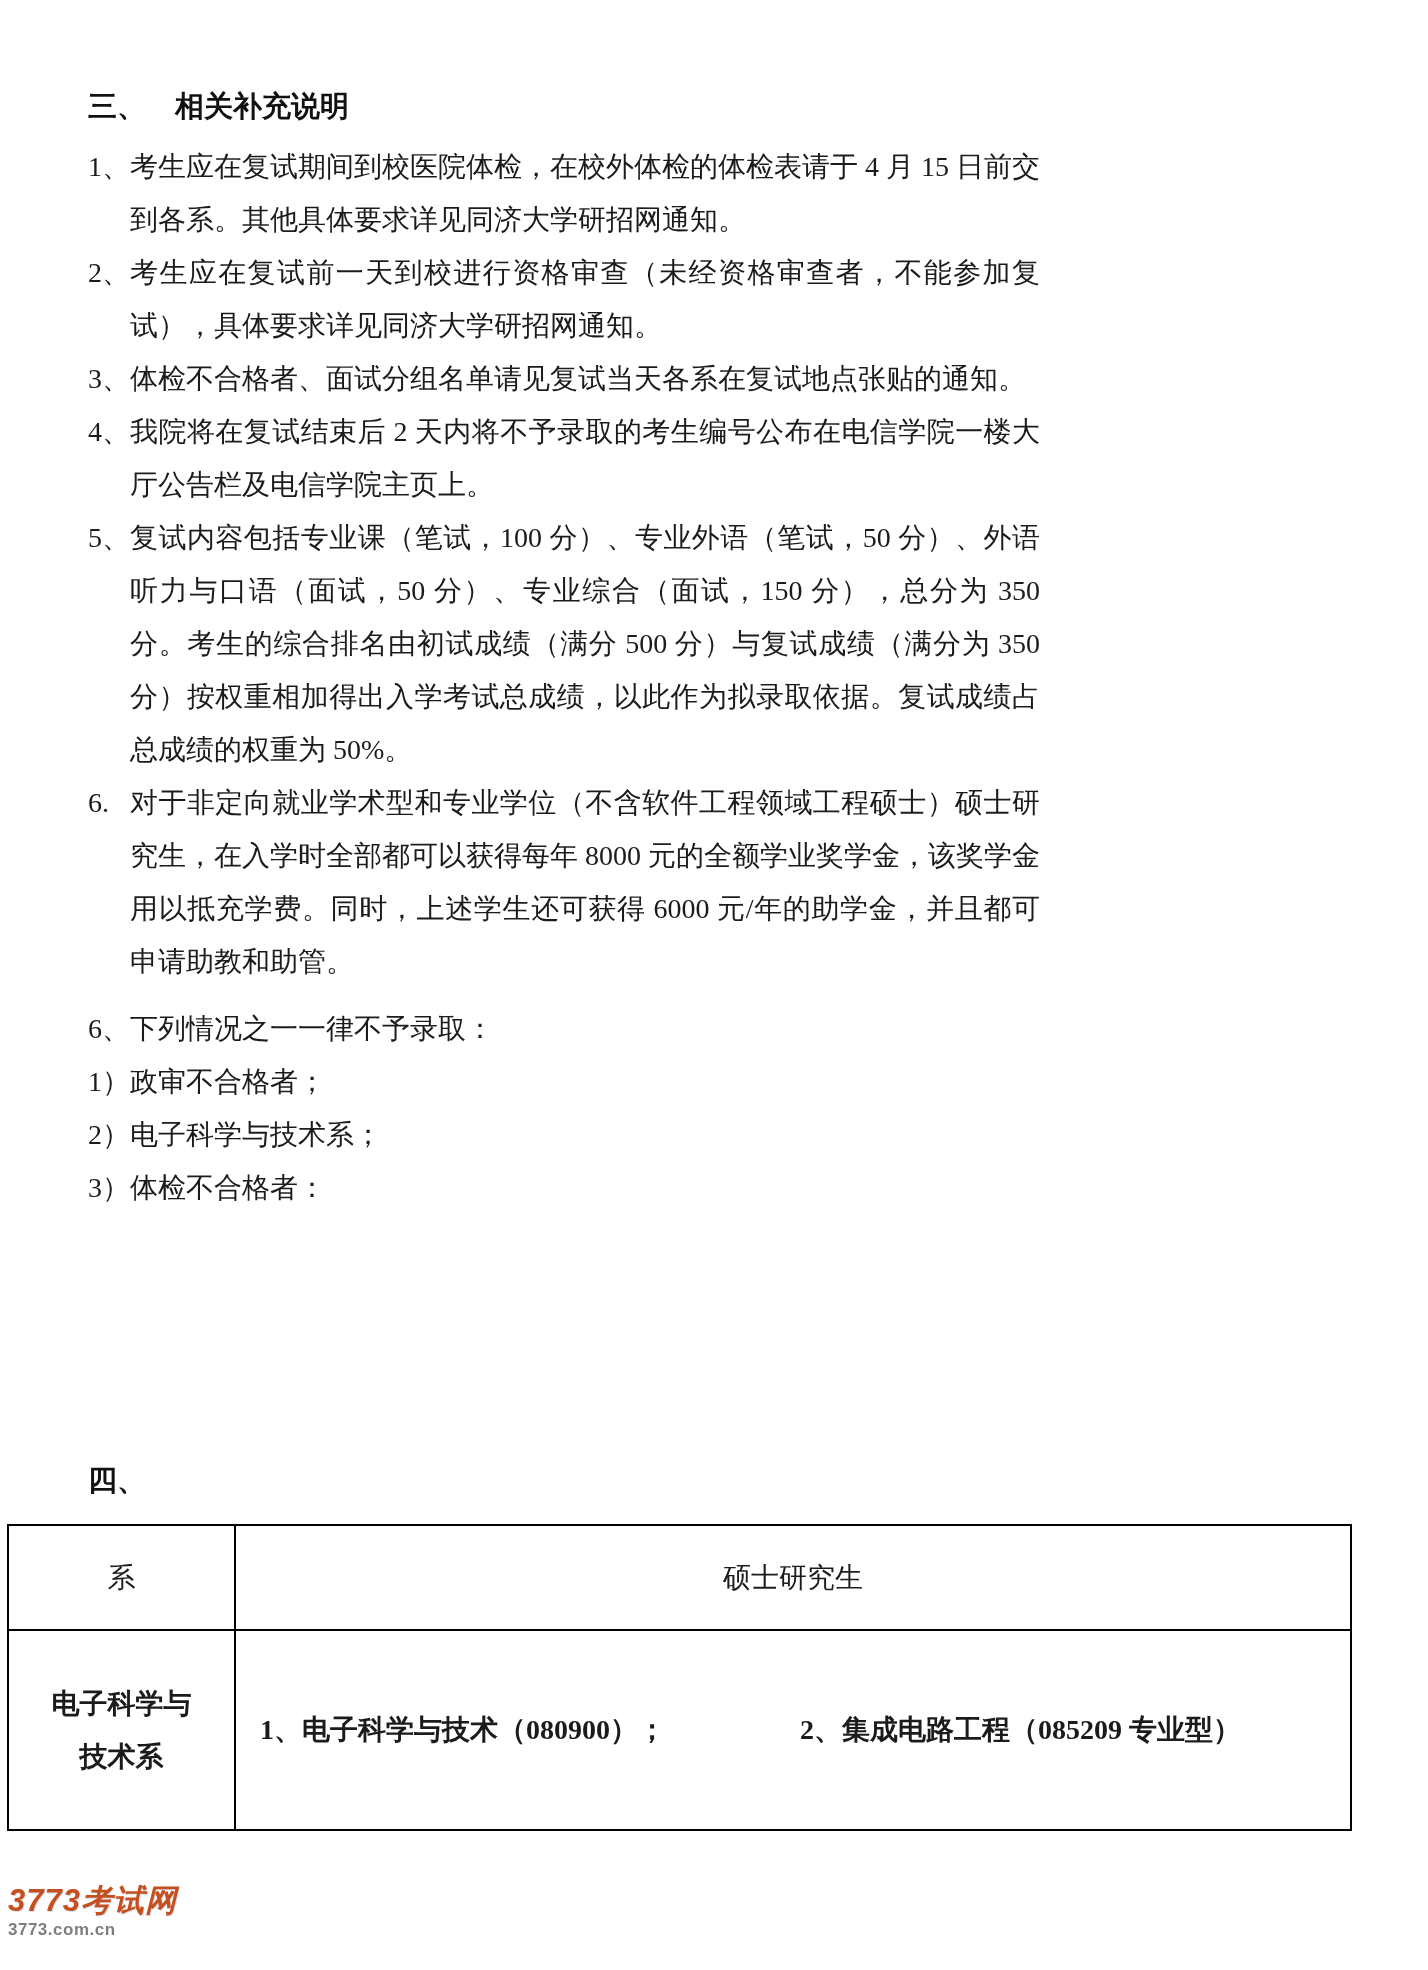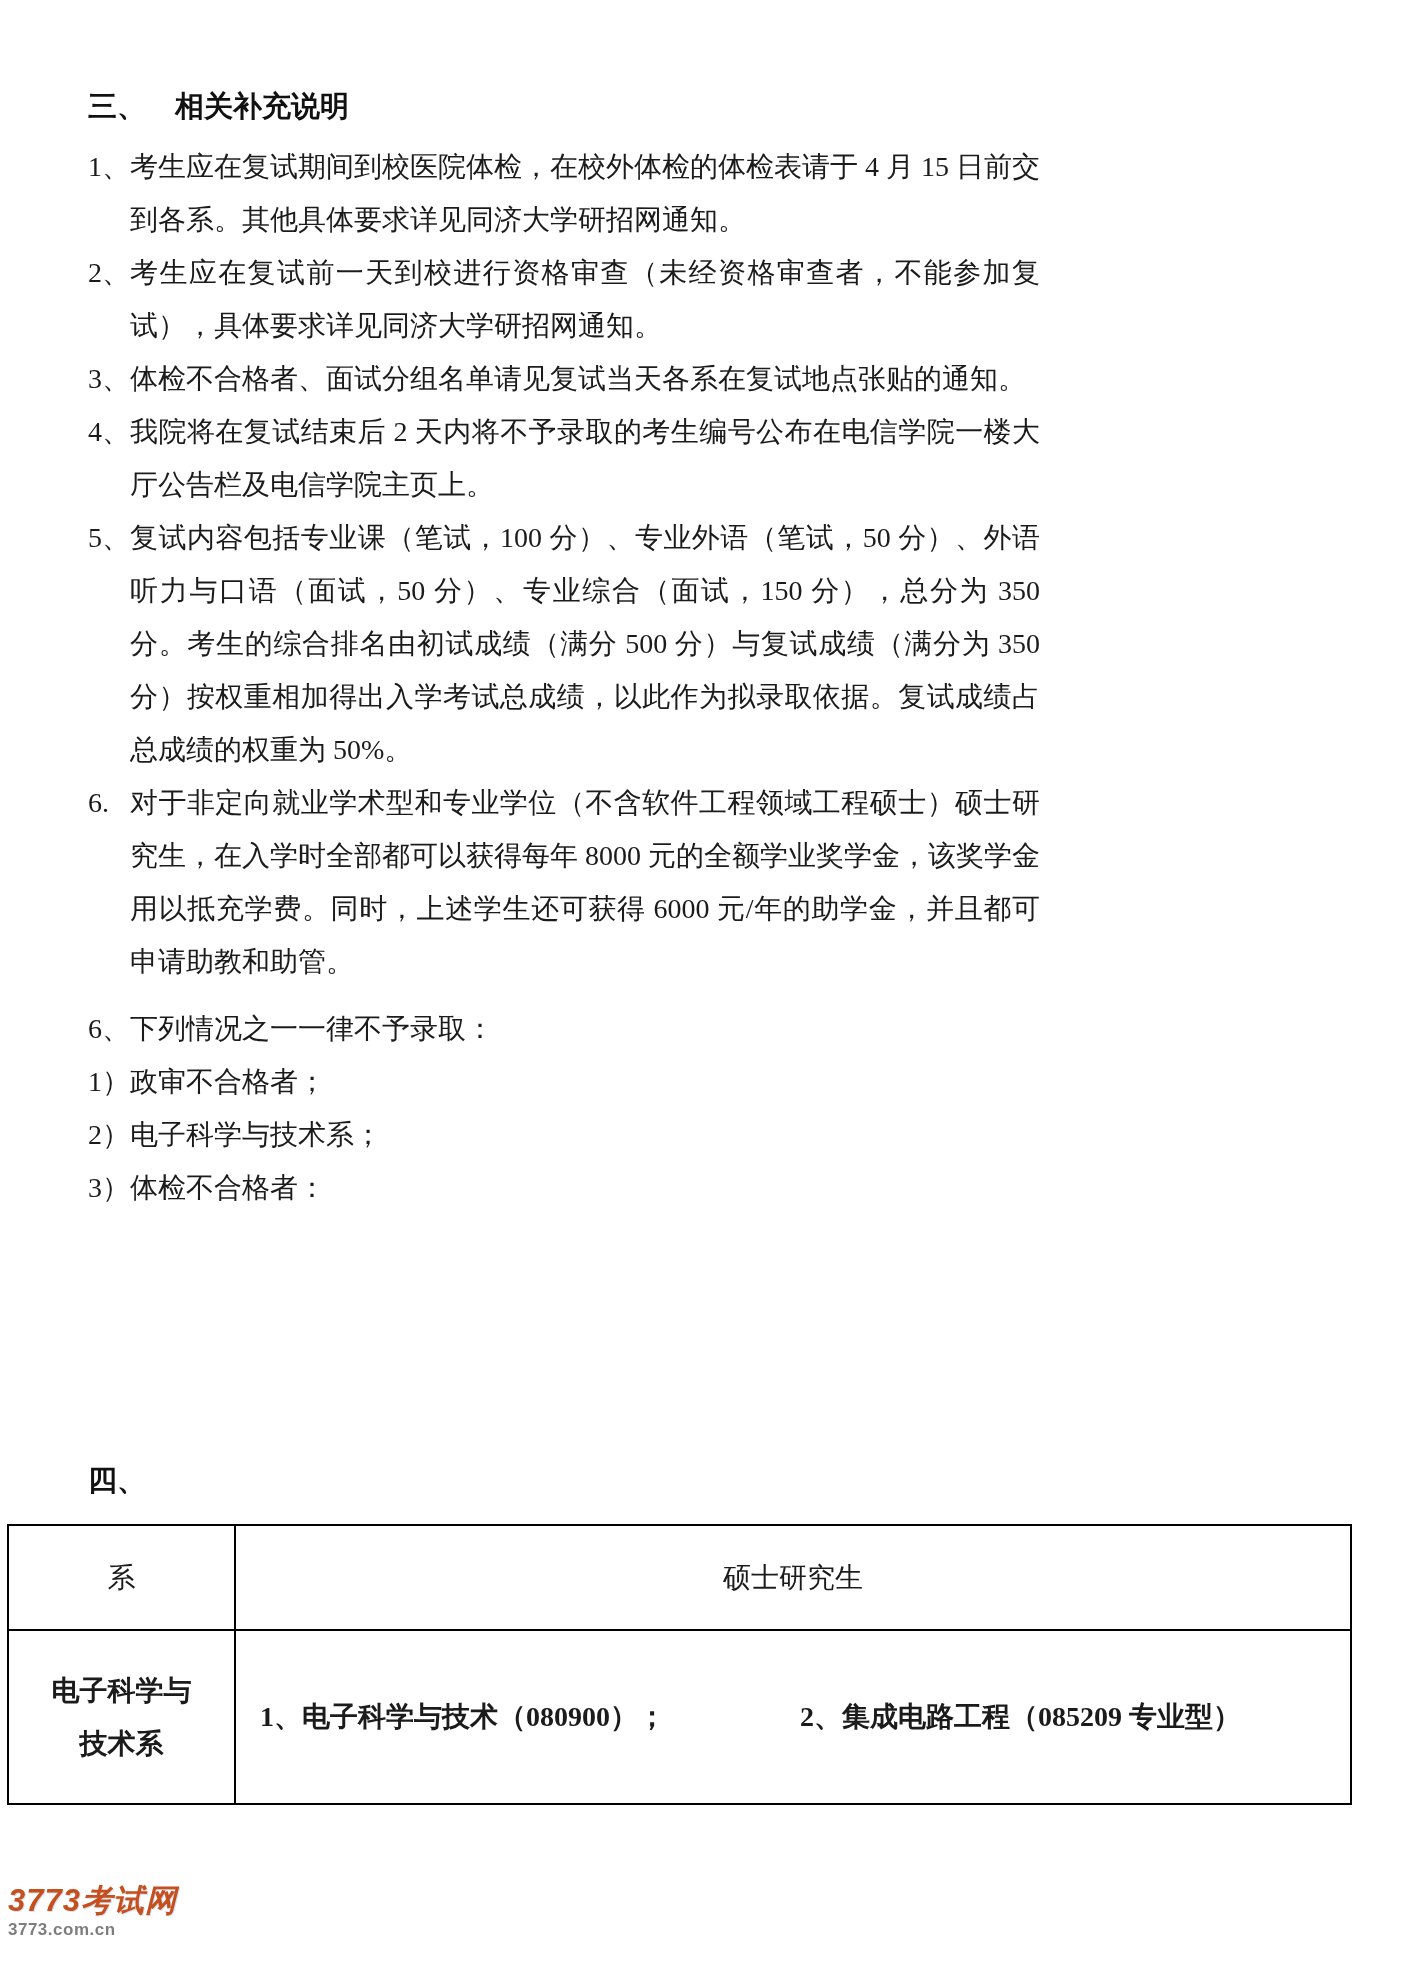--- a/index.html
+++ b/index.html
@@ -45,21 +45,21 @@
   }
   .dept-table th, .dept-table td { border:2px solid #000; }
   .dept-table th {
     font-weight:normal;
     font-size:28px;
     height:105px;
     text-align:center;
     vertical-align:middle;
   }
   .col-dept { width:227px; }
-  tr.row-1 { height:174px; }
+  tr.row-1 { height:200px; }
   tr.row-2 { height:140px; }
   td.dept-cell {
     font-weight:bold;
     font-size:28px;
     line-height:53px;
     text-align:center;
     vertical-align:middle;
     padding:0 30px;
   }
   td.major-cell {

